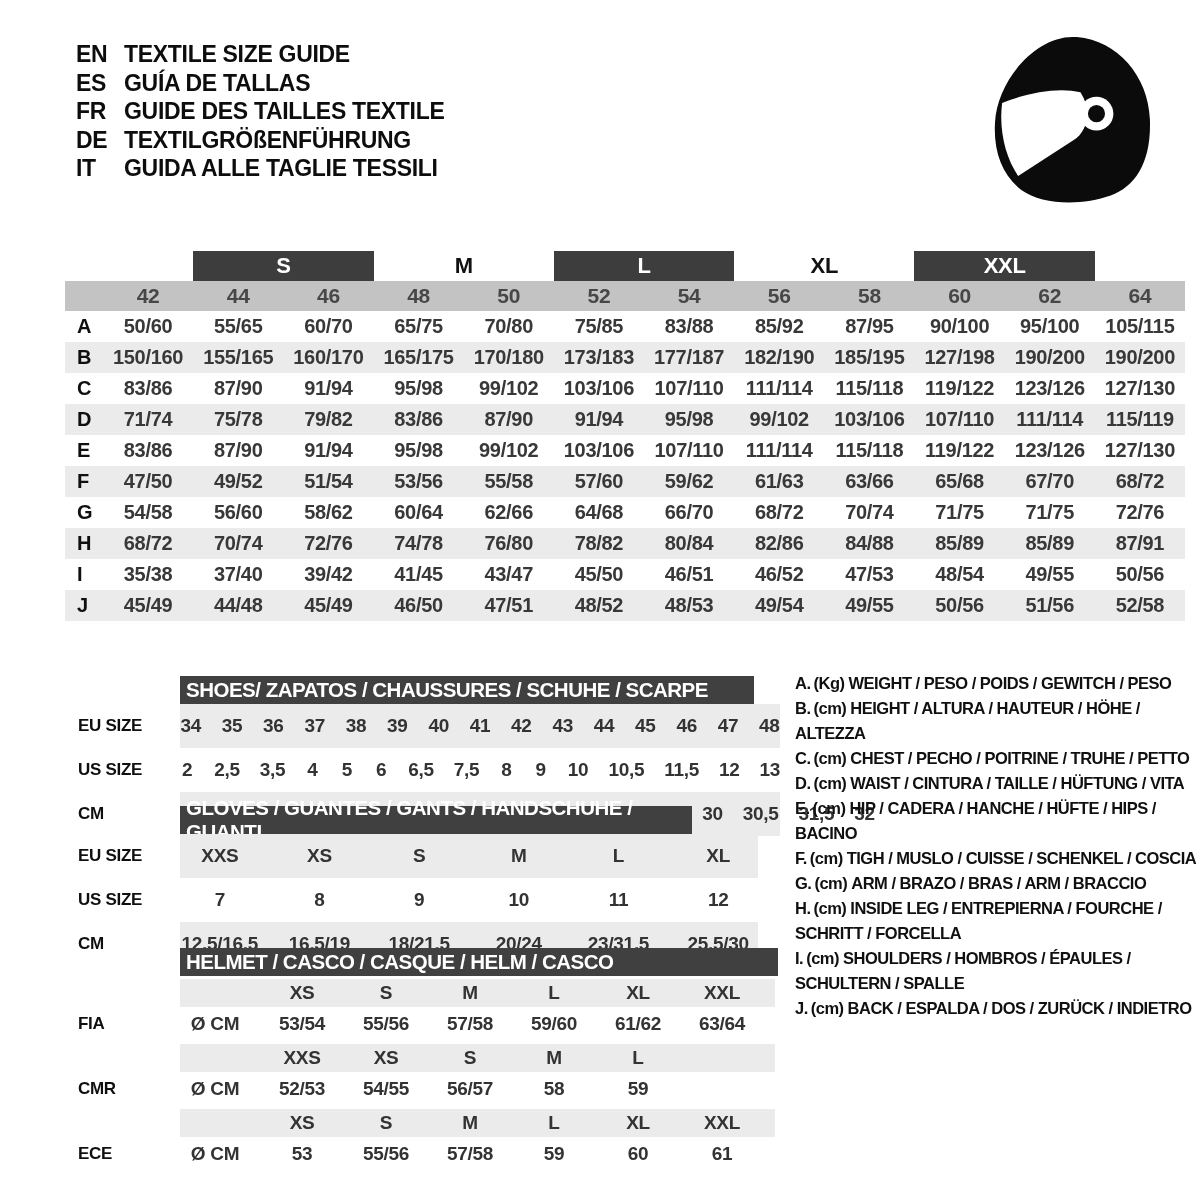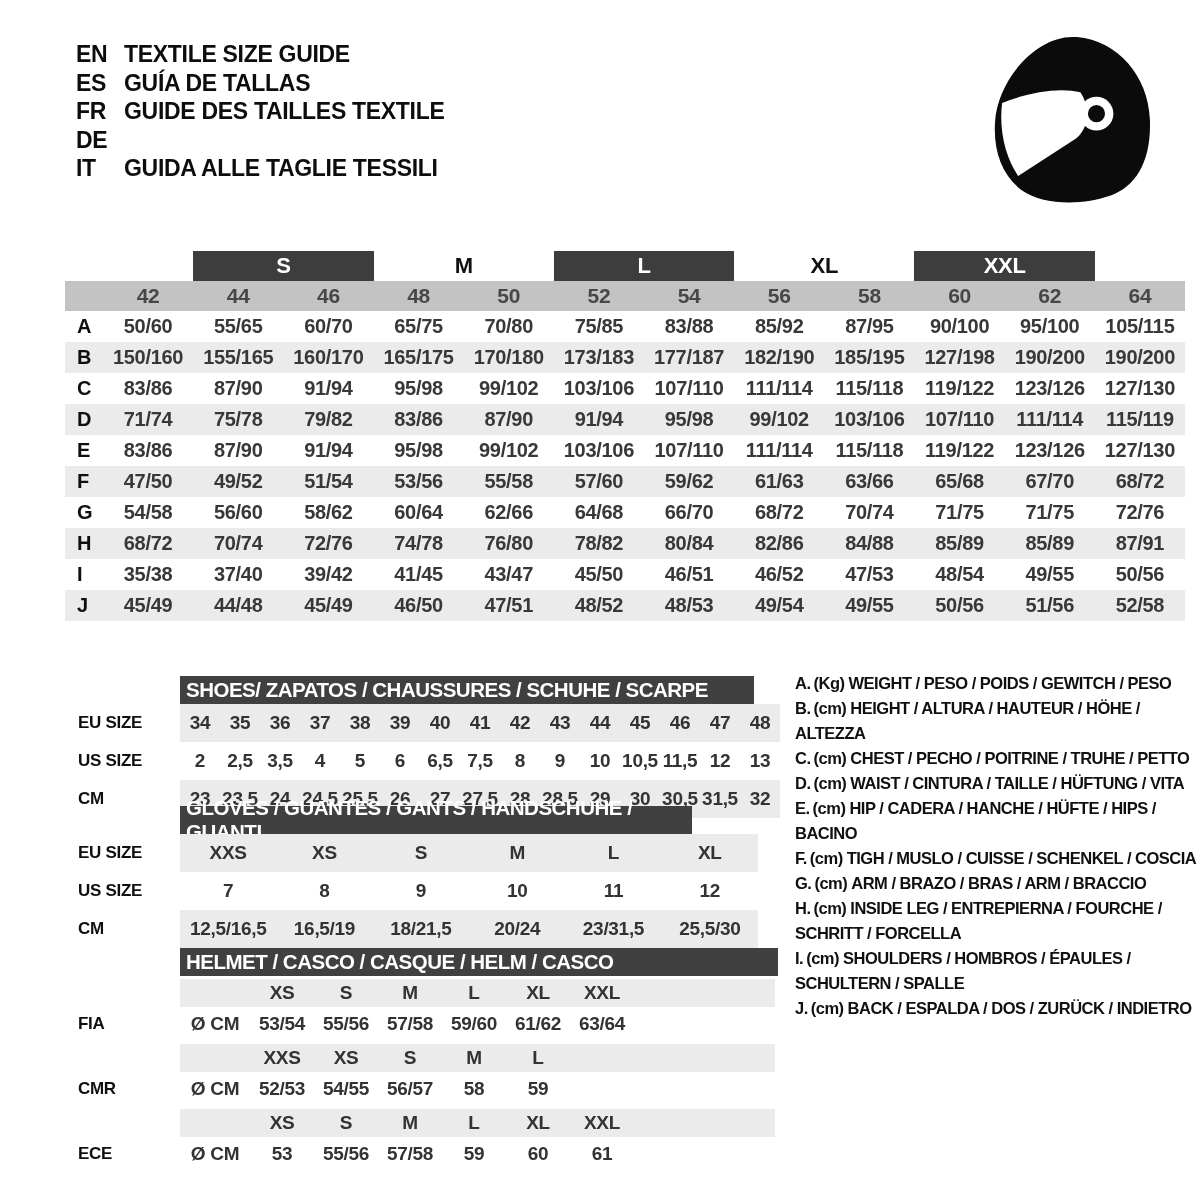--- a/index.html
+++ b/index.html
@@ -31,24 +31,24 @@
   
   .subbar{position:absolute;left:180px;height:28px;background:#404040;color:#fff;
           display:flex;align-items:center;padding-left:6px;font-size:20.5px;letter-spacing:-0.5px;}
   #shoes-bar{top:676px;width:568px;}
   #gloves-bar{top:806px;width:506px;}
   #helmet-bar{top:948px;width:592px;}
   .subtable{position:absolute;left:65px;}
   #shoes-table{top:704px;}
   #gloves-table{top:834px;}
   #helmet-table{top:979px;}
-  .subrow{display:flex;height:38px;}
+  .subrow{display:flex;height:44px;}
   .sublabel{width:115px;box-sizing:border-box;padding-left:13px;display:flex;align-items:center;
             font-size:17px;color:#0f0f0f;}
-  .vals{display:grid;align-items:center;justify-items:center;}
+  .vals{display:grid;align-items:center;justify-items:center;gap:20px;}
   .gbg{background:#ebebeb;}
   .vcell{font-size:19px;color:#333;white-space:nowrap;}
   .shoes-vals{width:600px;grid-template-columns:repeat(15,1fr);}
   .gloves-vals{width:578px;grid-template-columns:repeat(6,1fr);}
   .helmet-vals{width:595px;grid-template-columns:70px repeat(6,64px);}
   .hrow-sizes{height:28px;}
   .hrow-vals{height:34px;}
   .hrow-sizes.gap{margin-top:3px;}
   
   .legend{position:absolute;left:795px;top:671px;width:410px;font-size:16.5px;
@@ -70,20 +70,21 @@
       <div class="lang-row">
         <div class="lang-code">ES</div>
         <div class="lang-text">GUÍA DE TALLAS</div>
       </div>
       <div class="lang-row">
         <div class="lang-code">FR</div>
         <div class="lang-text">GUIDE DES TAILLES TEXTILE</div>
       </div>
       <div class="lang-row">
         <div class="lang-code">DE</div>
+        <div class="lang-text">TEXTILGRÖßENFÜHRUNG</div>
       </div>
       <div class="lang-row">
         <div class="lang-code">IT</div>
         <div class="lang-text">GUIDA ALLE TAGLIE TESSILI</div>
       </div>
     </div>
 
   <svg class="helmet-icon" viewBox="0 0 100 100" width="180" height="178" aria-hidden="true">
     <path d="M55,4 C78,6 95,26 96,50 C97,74 88,88 74,93 C57,99 35,98 24,90 C13,82 8,68 9,52 C10,29 32,2 55,4 Z" fill="#0b0b0b"></path>
     <path d="M13,41 C28,35 45,32 57,35 C63,44 62,56 53,62 L22,82 C15,72 11,56 13,41 Z" fill="#ffffff"></path>

